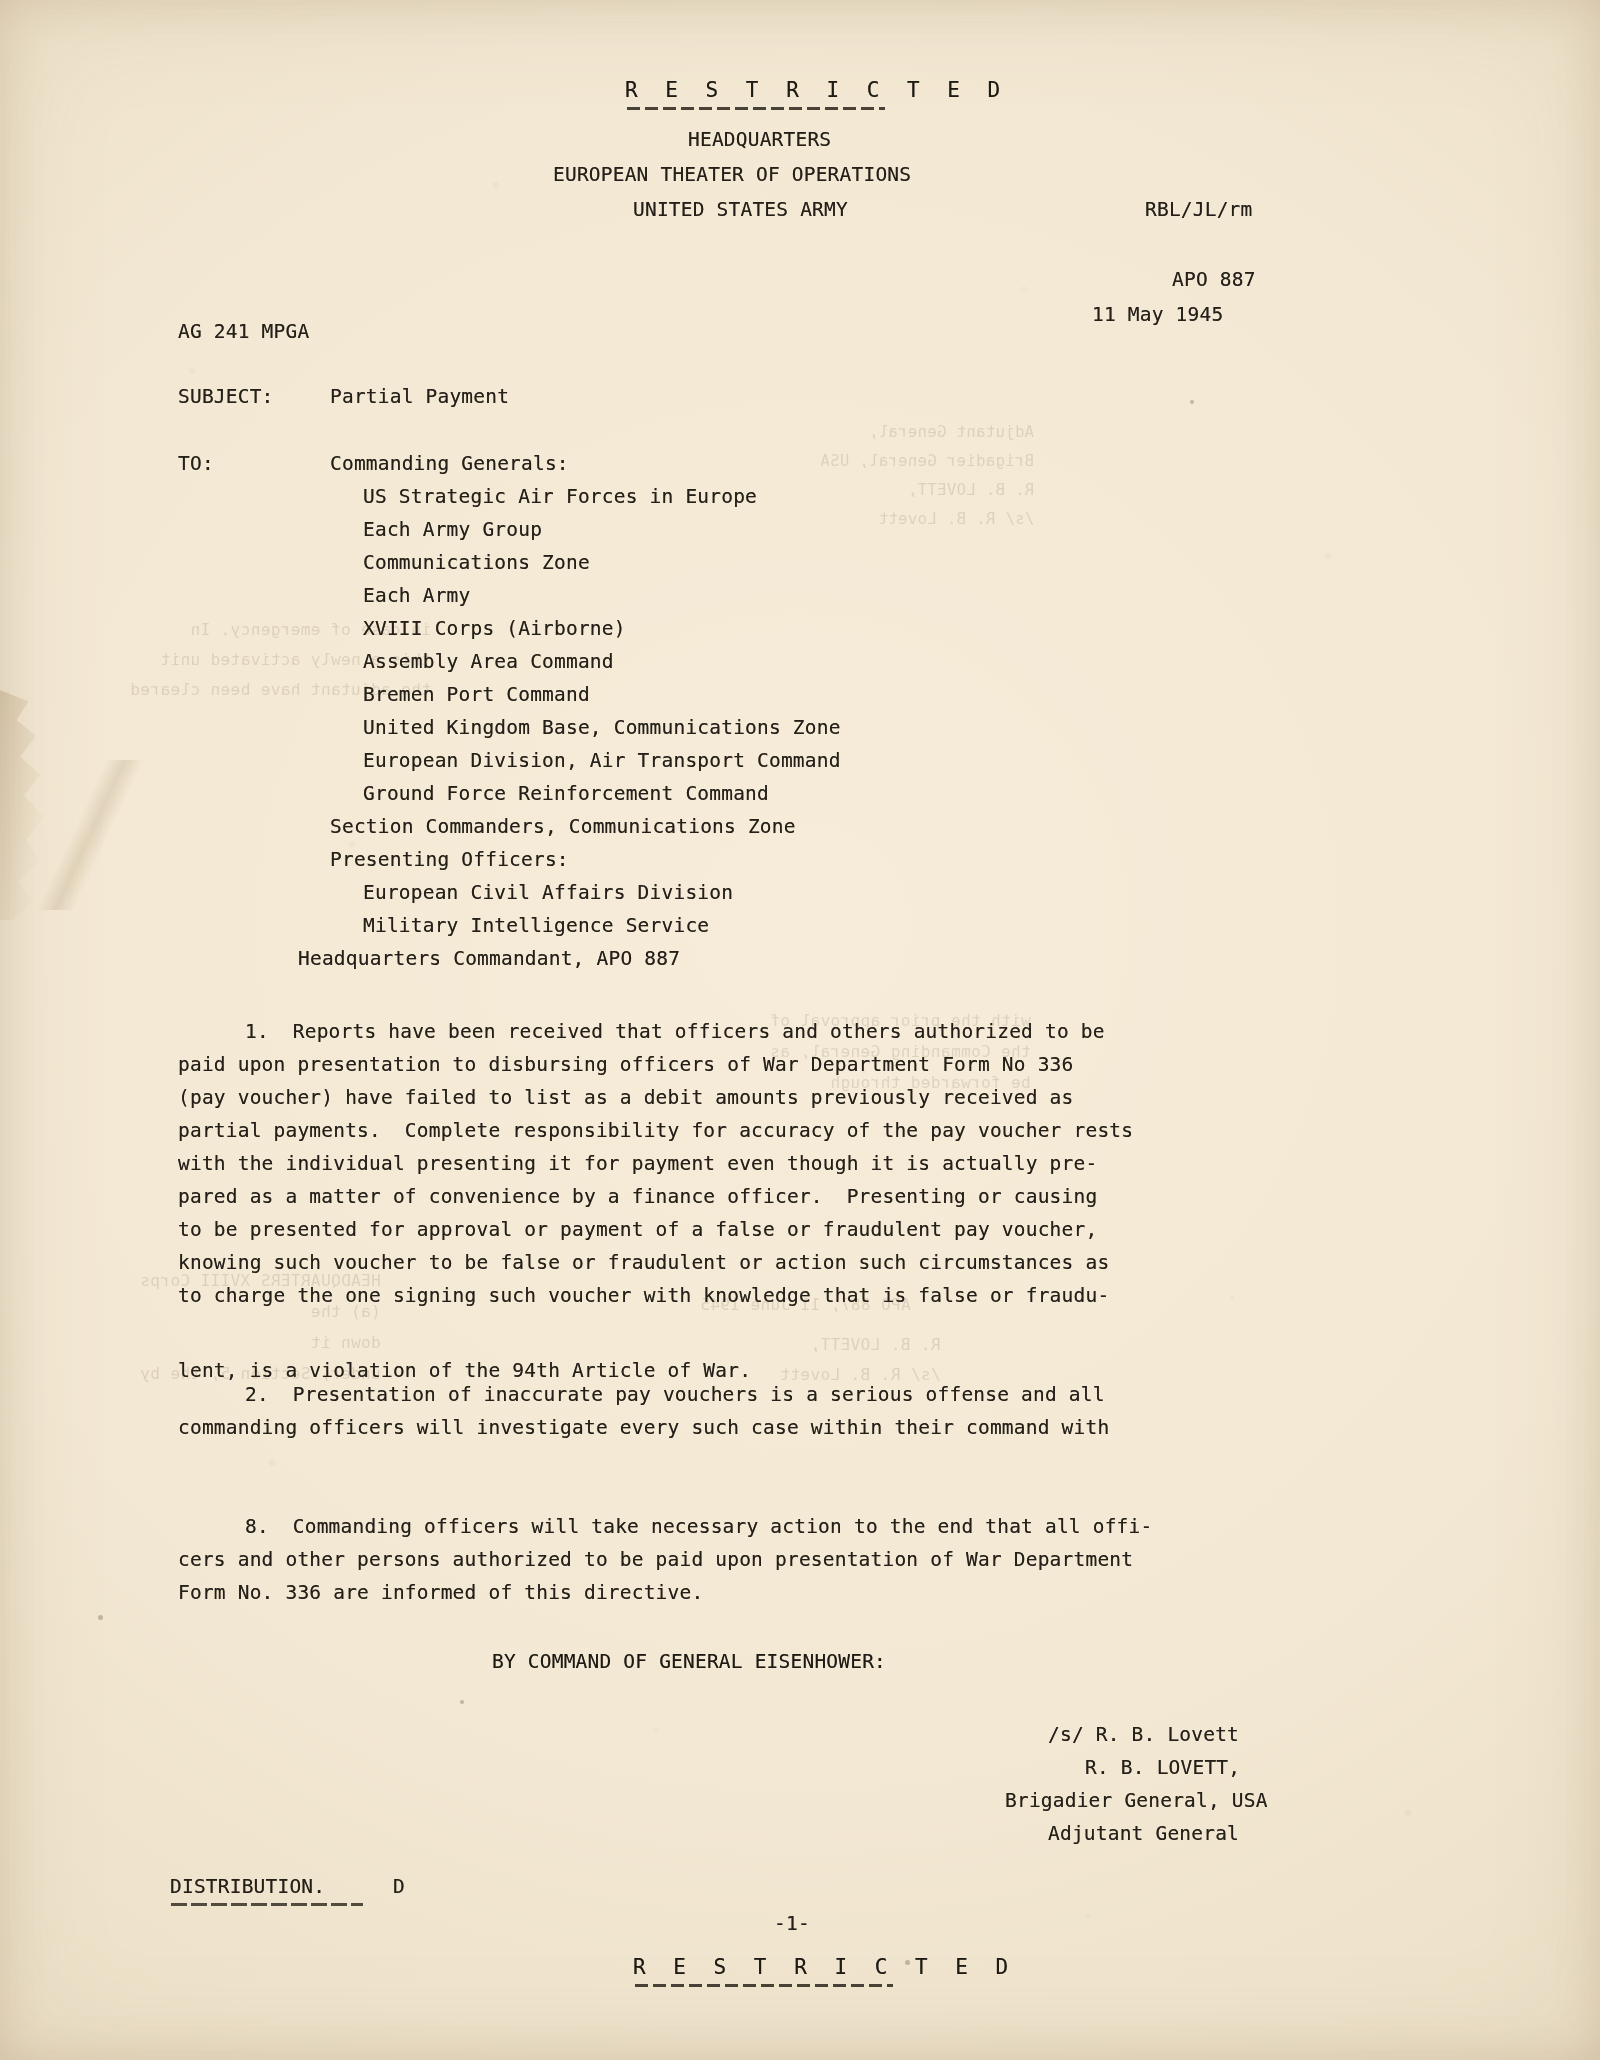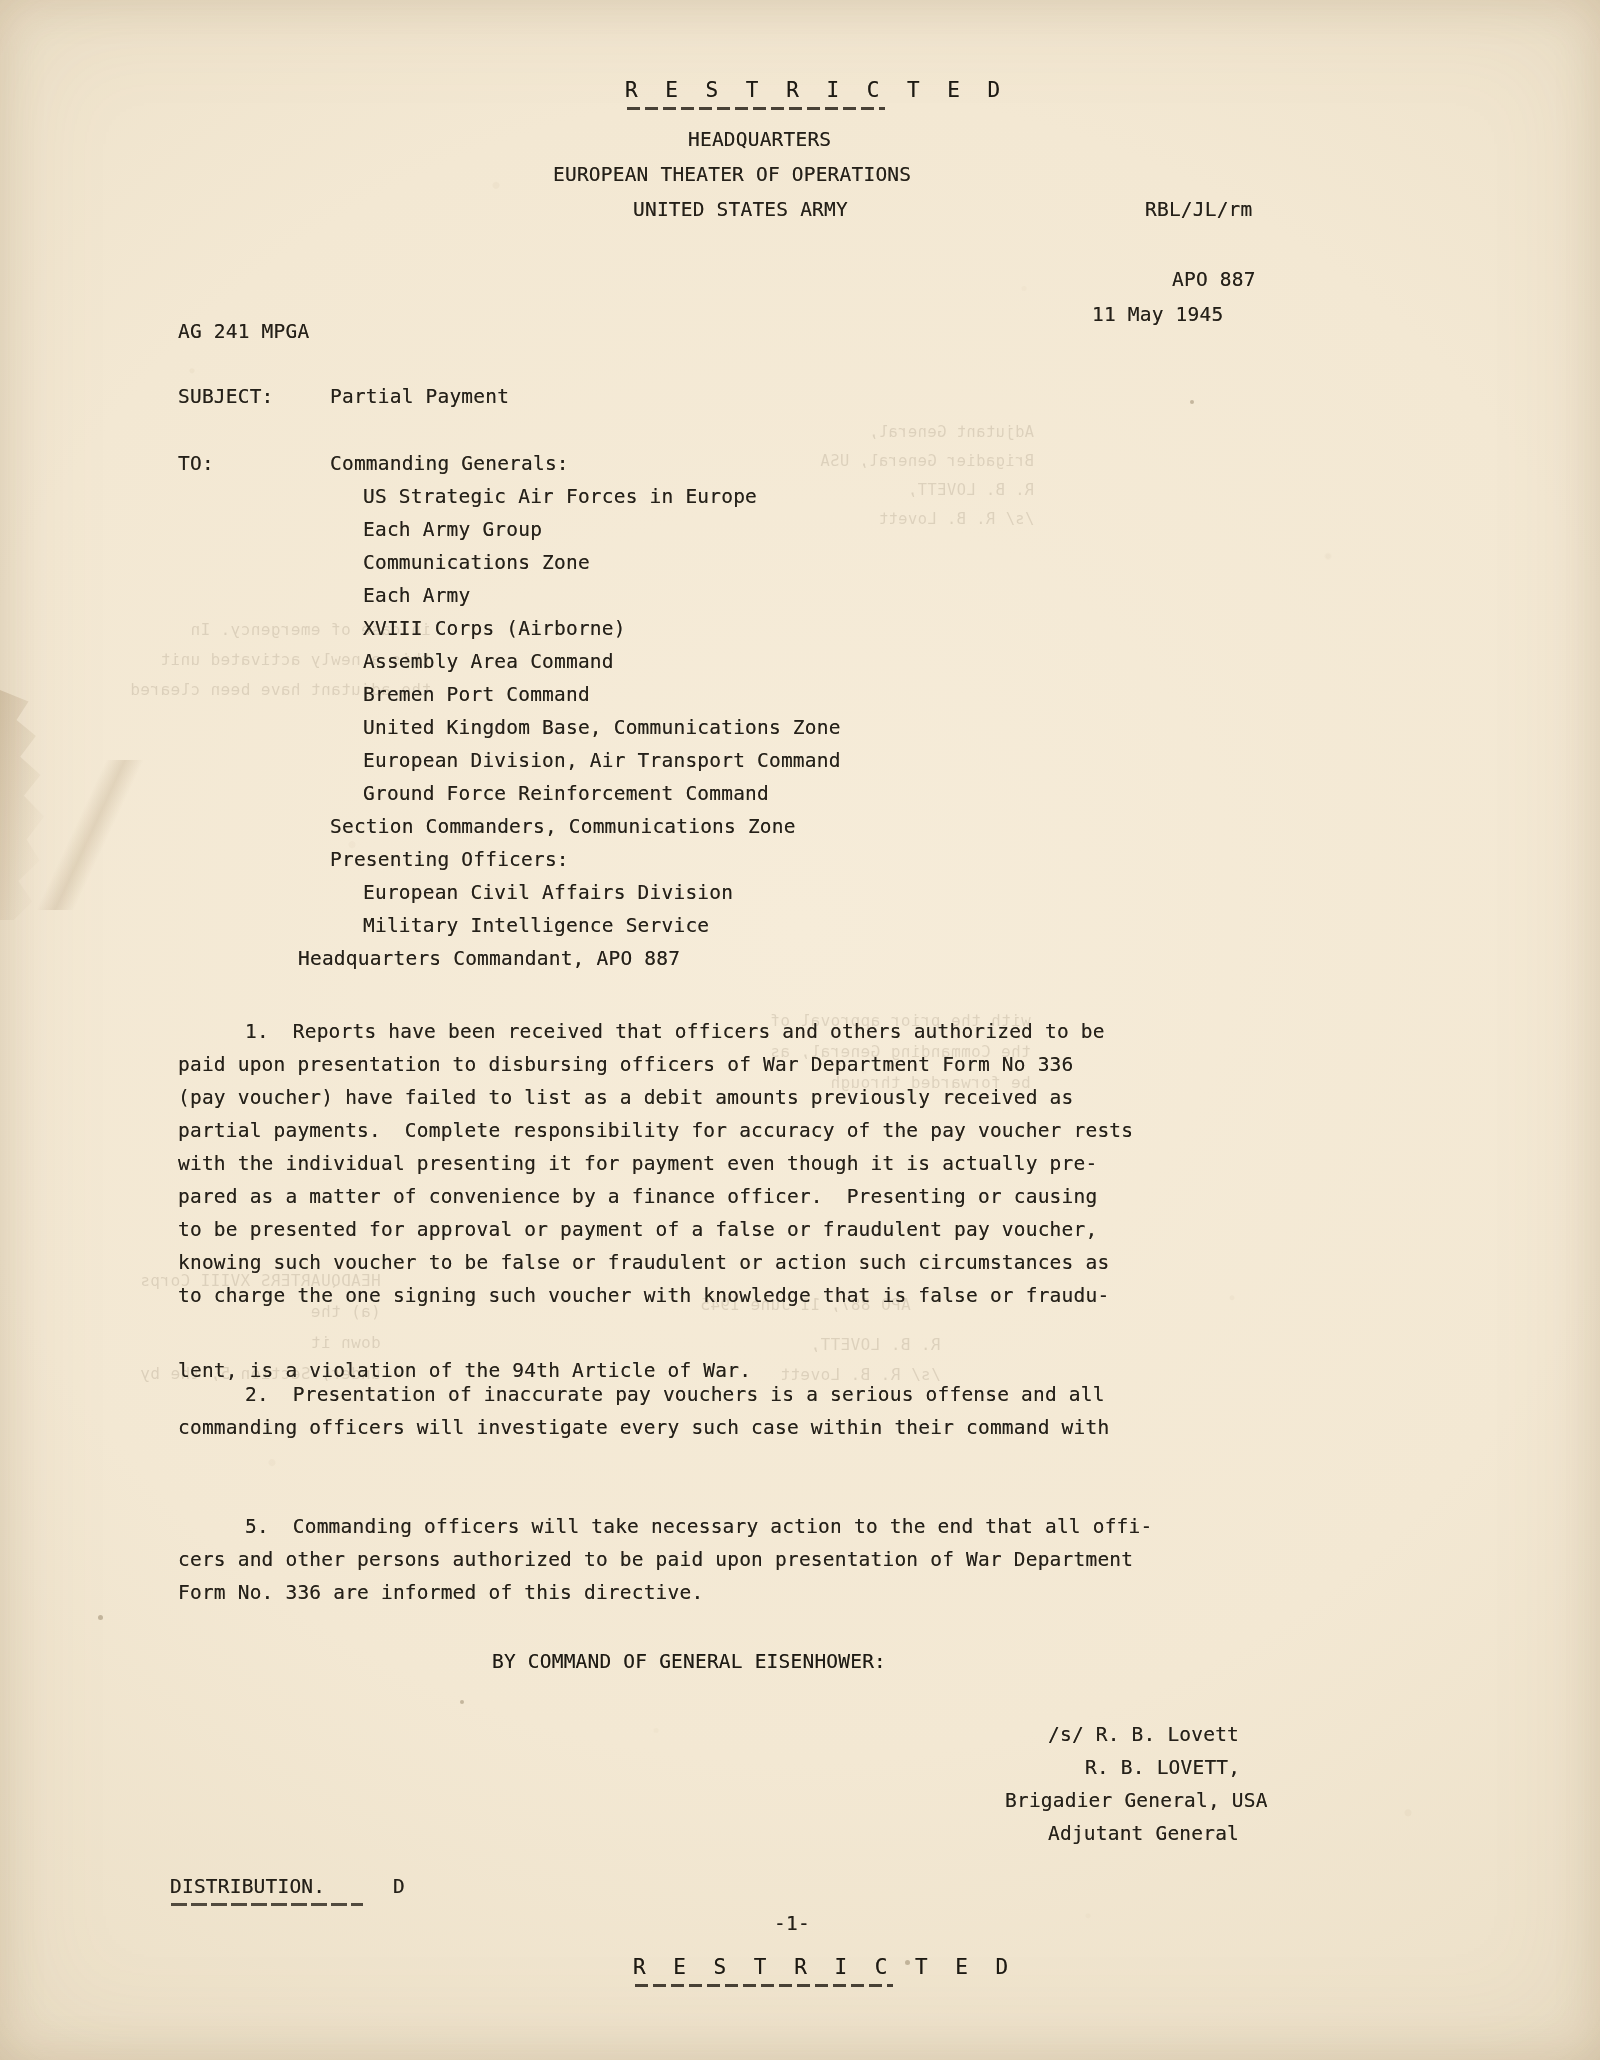--- a/index.html
+++ b/index.html
@@ -168,21 +168,21 @@
     <div class="ln" style="left:178px;top:1152px;">with the individual presenting it for payment even though it is actually pre-</div>
     <div class="ln" style="left:178px;top:1185px;">pared as a matter of convenience by a finance officer.  Presenting or causing</div>
     <div class="ln" style="left:178px;top:1218px;">to be presented for approval or payment of a false or fraudulent pay voucher,</div>
     <div class="ln" style="left:178px;top:1251px;">knowing such voucher to be false or fraudulent or action such circumstances as</div>
     <div class="ln" style="left:178px;top:1284px;">to charge the one signing such voucher with knowledge that is false or fraudu-</div>
     <div class="ln" style="left:178px;top:1317px;margin-top:42px;">lent, is a violation of the 94th Article of War.</div>
 
     <div class="ln" style="left:245px;top:1383px;">2.  Presentation of inaccurate pay vouchers is a serious offense and all</div>
     <div class="ln" style="left:178px;top:1416px;">commanding officers will investigate every such case within their command with</div>
 
-    <div class="ln" style="left:245px;top:1515px;">5.  Commanding officers will take necessary action to the end that all offi-</div>
+    <div class="ln" style="left:245px;top:1515px;">8.  Commanding officers will take necessary action to the end that all offi-</div>
     <div class="ln" style="left:178px;top:1548px;">cers and other persons authorized to be paid upon presentation of War Department</div>
     <div class="ln" style="left:178px;top:1581px;">Form No. 336 are informed of this directive.</div>
 
     <div class="ln heavy" style="left:492px;top:1650px;">BY COMMAND OF GENERAL EISENHOWER:</div>
 
     <div class="ln" style="left:1048px;top:1723px;">/s/ R. B. Lovett</div>
     <div class="ln" style="left:1085px;top:1756px;">R. B. LOVETT,</div>
     <div class="ln" style="left:1005px;top:1789px;">Brigadier General, USA</div>
     <div class="ln" style="left:1048px;top:1822px;">Adjutant General</div>
 

